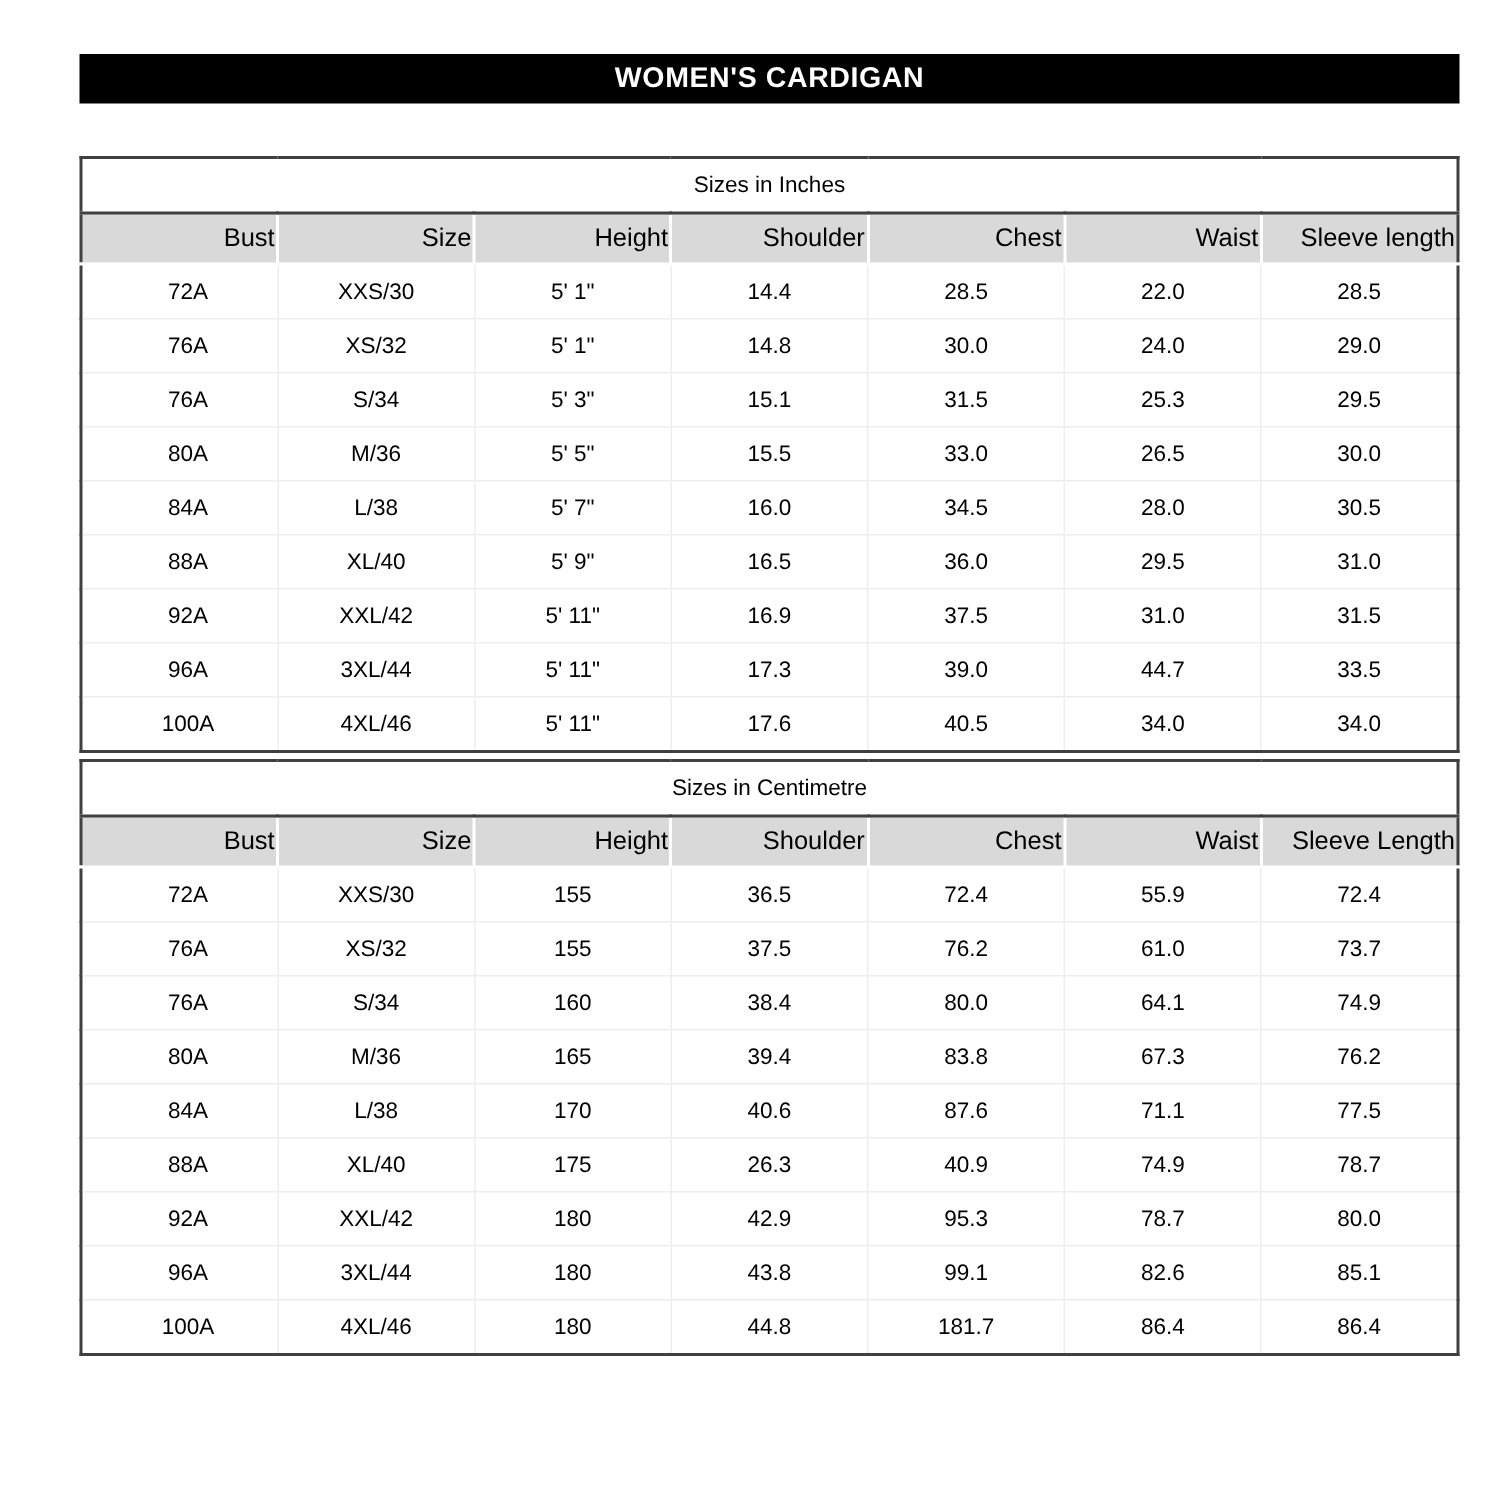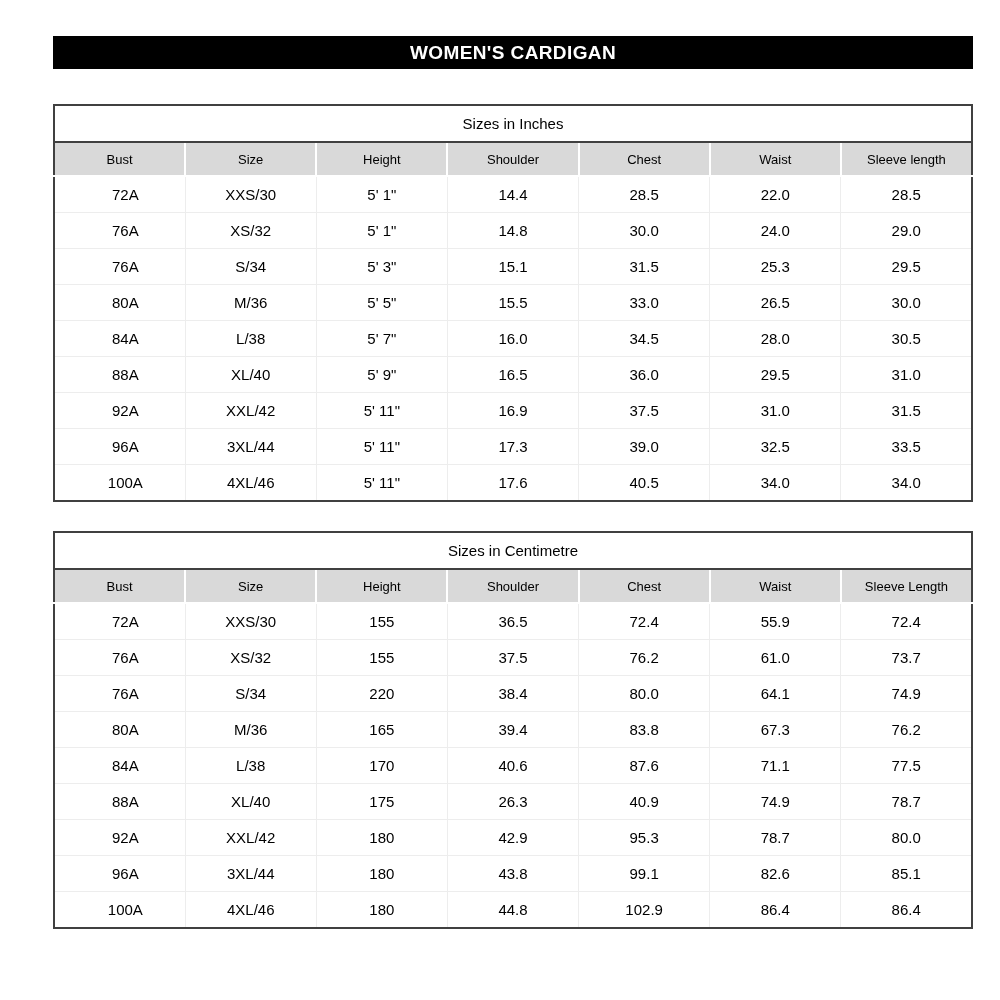--- a/index.html
+++ b/index.html
@@ -26,47 +26,47 @@
     color: #ffffff;
     font-weight: bold;
     font-size: 19px;
     letter-spacing: 0.4px;
     display: flex;
     align-items: center;
     justify-content: center;
   }
   .tbl-wrap { position: absolute; left: 38px; width: 920px; }
   .tbl-wrap.first  { top: 104px; }
-  .tbl-wrap.second { top: 531px; }
+  .tbl-wrap.second { top: 506px; }
   table.size-table {
     width: 100%;
     border-collapse: collapse;
     table-layout: fixed;
     border: 2px solid #404040;
     font-size: 15px;
     color: #000000;
   }
   tr.title-row td {
     height: 33px;
     background: #ffffff;
     text-align: center;
     vertical-align: middle;
     border-bottom: 2px solid #404040;
     font-size: 15px;
   }
   tr.head-row th {
     height: 30px;
     background: #d9d9d9;
     font-weight: normal;
-    text-align: center;
+    text-align: right;
     vertical-align: middle;
     border-left: 2px solid #ffffff;
     border-right: 2px solid #ffffff;
     border-bottom: 2px solid #ffffff;
-    font-size: 13px;
+    font-size: 17px;
   }
   tr.head-row th:first-child { border-left: 0; }
   tr.head-row th:last-child  { border-right: 0; }
   tbody td {
     height: 33px;
     text-align: center;
     vertical-align: middle;
     border: 1px solid #ededed;
     font-size: 15px;
   }
@@ -162,21 +162,21 @@
             <td>37.5</td>
             <td>31.0</td>
             <td>31.5</td>
           </tr>
           <tr>
             <td>96A</td>
             <td>3XL/44</td>
             <td>5' 11"</td>
             <td>17.3</td>
             <td>39.0</td>
-            <td>32.5</td>
+            <td>44.7</td>
             <td>33.5</td>
           </tr>
           <tr>
             <td>100A</td>
             <td>4XL/46</td>
             <td>5' 11"</td>
             <td>17.6</td>
             <td>40.5</td>
             <td>34.0</td>
             <td>34.0</td>
@@ -216,21 +216,21 @@
             <td>XS/32</td>
             <td>155</td>
             <td>37.5</td>
             <td>76.2</td>
             <td>61.0</td>
             <td>73.7</td>
           </tr>
           <tr>
             <td>76A</td>
             <td>S/34</td>
-            <td>220</td>
+            <td>160</td>
             <td>38.4</td>
             <td>80.0</td>
             <td>64.1</td>
             <td>74.9</td>
           </tr>
           <tr>
             <td>80A</td>
             <td>M/36</td>
             <td>165</td>
             <td>39.4</td>
@@ -272,21 +272,21 @@
             <td>43.8</td>
             <td>99.1</td>
             <td>82.6</td>
             <td>85.1</td>
           </tr>
           <tr>
             <td>100A</td>
             <td>4XL/46</td>
             <td>180</td>
             <td>44.8</td>
-            <td>102.9</td>
+            <td>181.7</td>
             <td>86.4</td>
             <td>86.4</td>
           </tr>
         </tbody>
     </table>
   </div>
 
 </div>
 
 </body></html>

